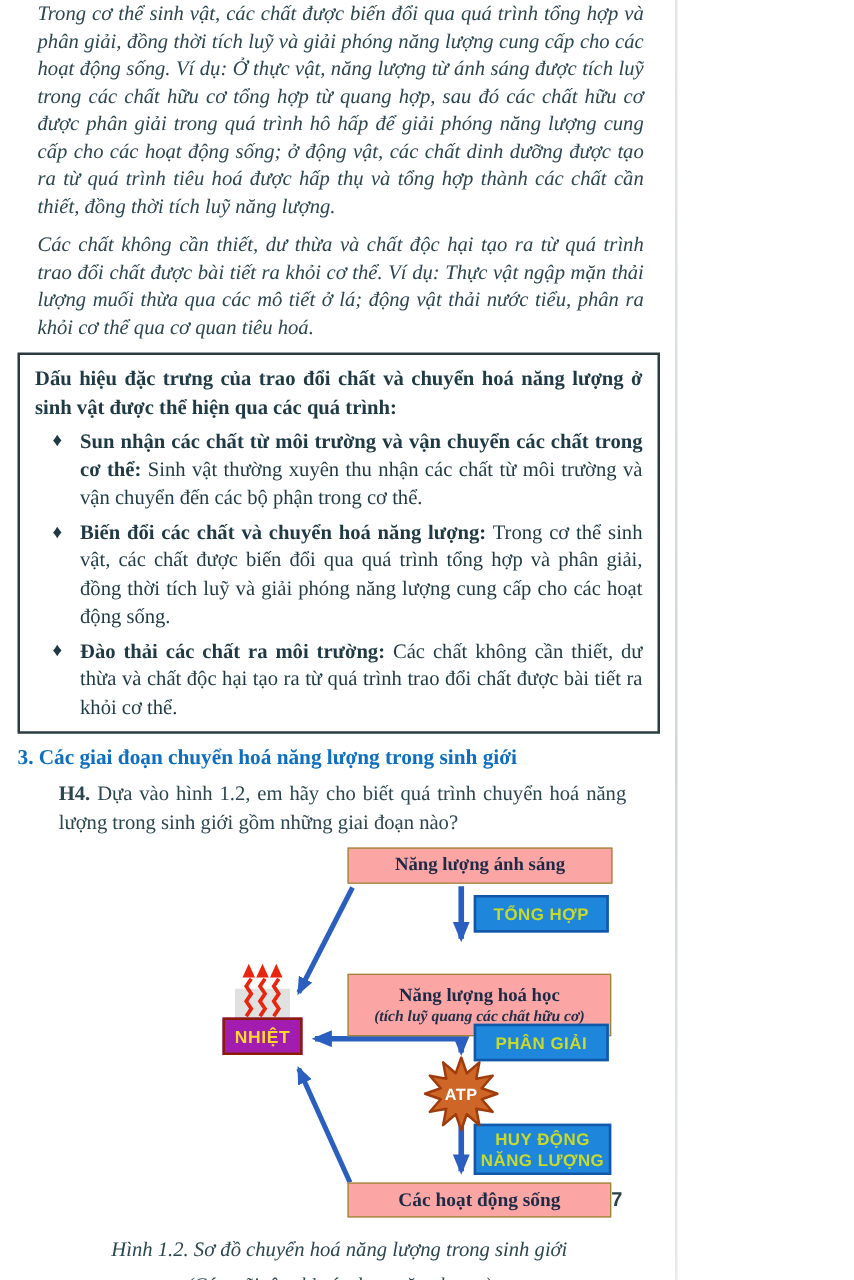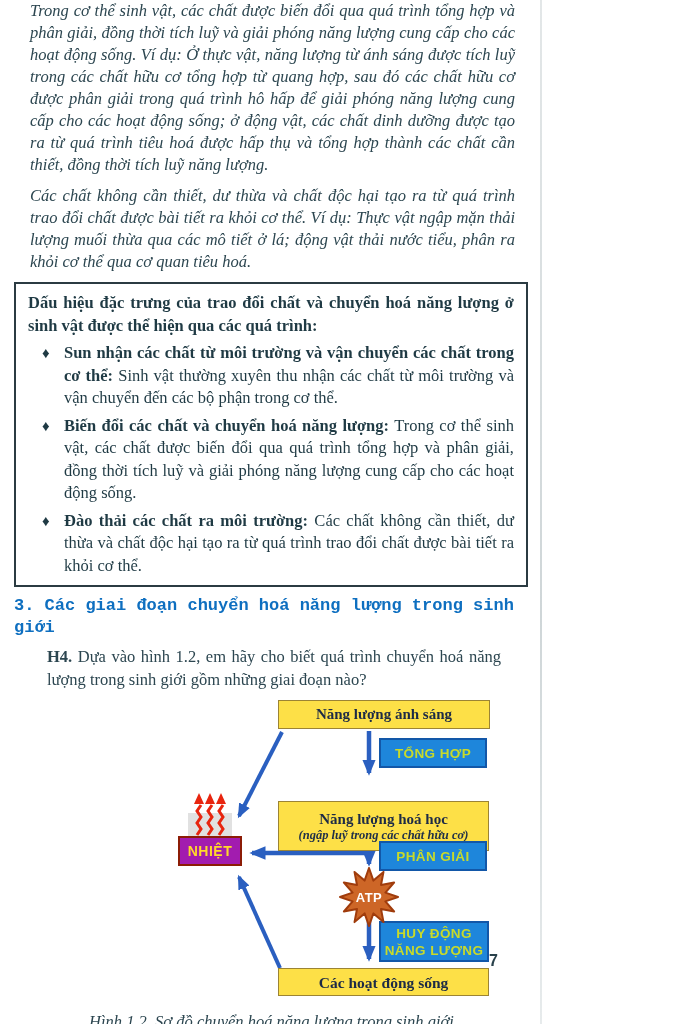--- a/index.html
+++ b/index.html
@@ -50,39 +50,39 @@
     margin-bottom:5px;
   }
   .keybox li:last-child { margin-bottom:0; }
   .bullet-glyph {
     position:absolute; left:14px; top:0;
     font-size:15px; font-style:normal;
   }
   .lead { font-weight:bold; }
   
   .section-heading {
-    font-family:Liberation Mono, monospace;
+    font-family:Liberation Serif, serif;
     font-weight:bold;
     font-size:17px;
     line-height:22px;
     color:#0e6fc0;
     margin:7px 20px 6px 14px;
   }
   .question {
     font-size:16.5px;
     line-height:23px;
     text-align:justify;
     margin:0 42px 2px 47px;
   }
   
   .diagram { position:relative; width:683px; height:312px; }
   .diagram svg.arrows { position:absolute; left:0; top:0; z-index:1; }
   .dbox { position:absolute; z-index:2; display:flex; flex-direction:column; align-items:center; justify-content:center; text-align:center; }
   .yellow-box {
-    background:#fde047;
+    background:#fca5a5;
     border:1px solid #9c8434;
     color:#1c2a46;
     font-weight:bold;
     font-size:15px;
     line-height:17px;
   }
   .yellow-sub { font-style:italic; font-weight:bold; font-size:12.5px; line-height:14px; color:#203048; }
   .blue-box {
     background:#1e86db;
     border:2px solid #1257a8;
@@ -173,21 +173,21 @@
 
       <line x1="280" y1="275" x2="239" y2="184" stroke="#2a5fc0" stroke-width="4" marker-end="url(#ah)"></line>
     </svg>
 
     <div class="dbox yellow-box" style="left:278px; top:7px; width:212px; height:29px;">Năng lượng ánh sáng</div>
 
     <div class="dbox blue-box" style="left:379px; top:45px; width:108px; height:30px;text-align:right;">TỔNG HỢP</div>
 
     <div class="dbox yellow-box" style="left:278px; top:108px; width:211px; height:50px;">
       <span>Năng lượng hoá học</span>
-      <span class="yellow-sub">(ngập luỹ trong các chất hữu cơ)</span>
+      <span class="yellow-sub">(tích luỹ quang các chất hữu cơ)</span>
     </div>
 
     <span class="heat-icon">
       <svg width="44" height="46" viewBox="0 0 44 46">
         <rect x="0" y="22" width="44" height="24" fill="#dcdcdc" opacity="0.85"></rect>
         <g stroke="#e8250f" stroke-width="3" fill="none">
           <polyline points="9,44 13,38 9,32 13,26 9,20 13,14"></polyline>
           <polyline points="20,44 24,38 20,32 24,26 20,20 24,14"></polyline>
           <polyline points="31,44 35,38 31,32 35,26 31,20 35,14"></polyline>
         </g>

